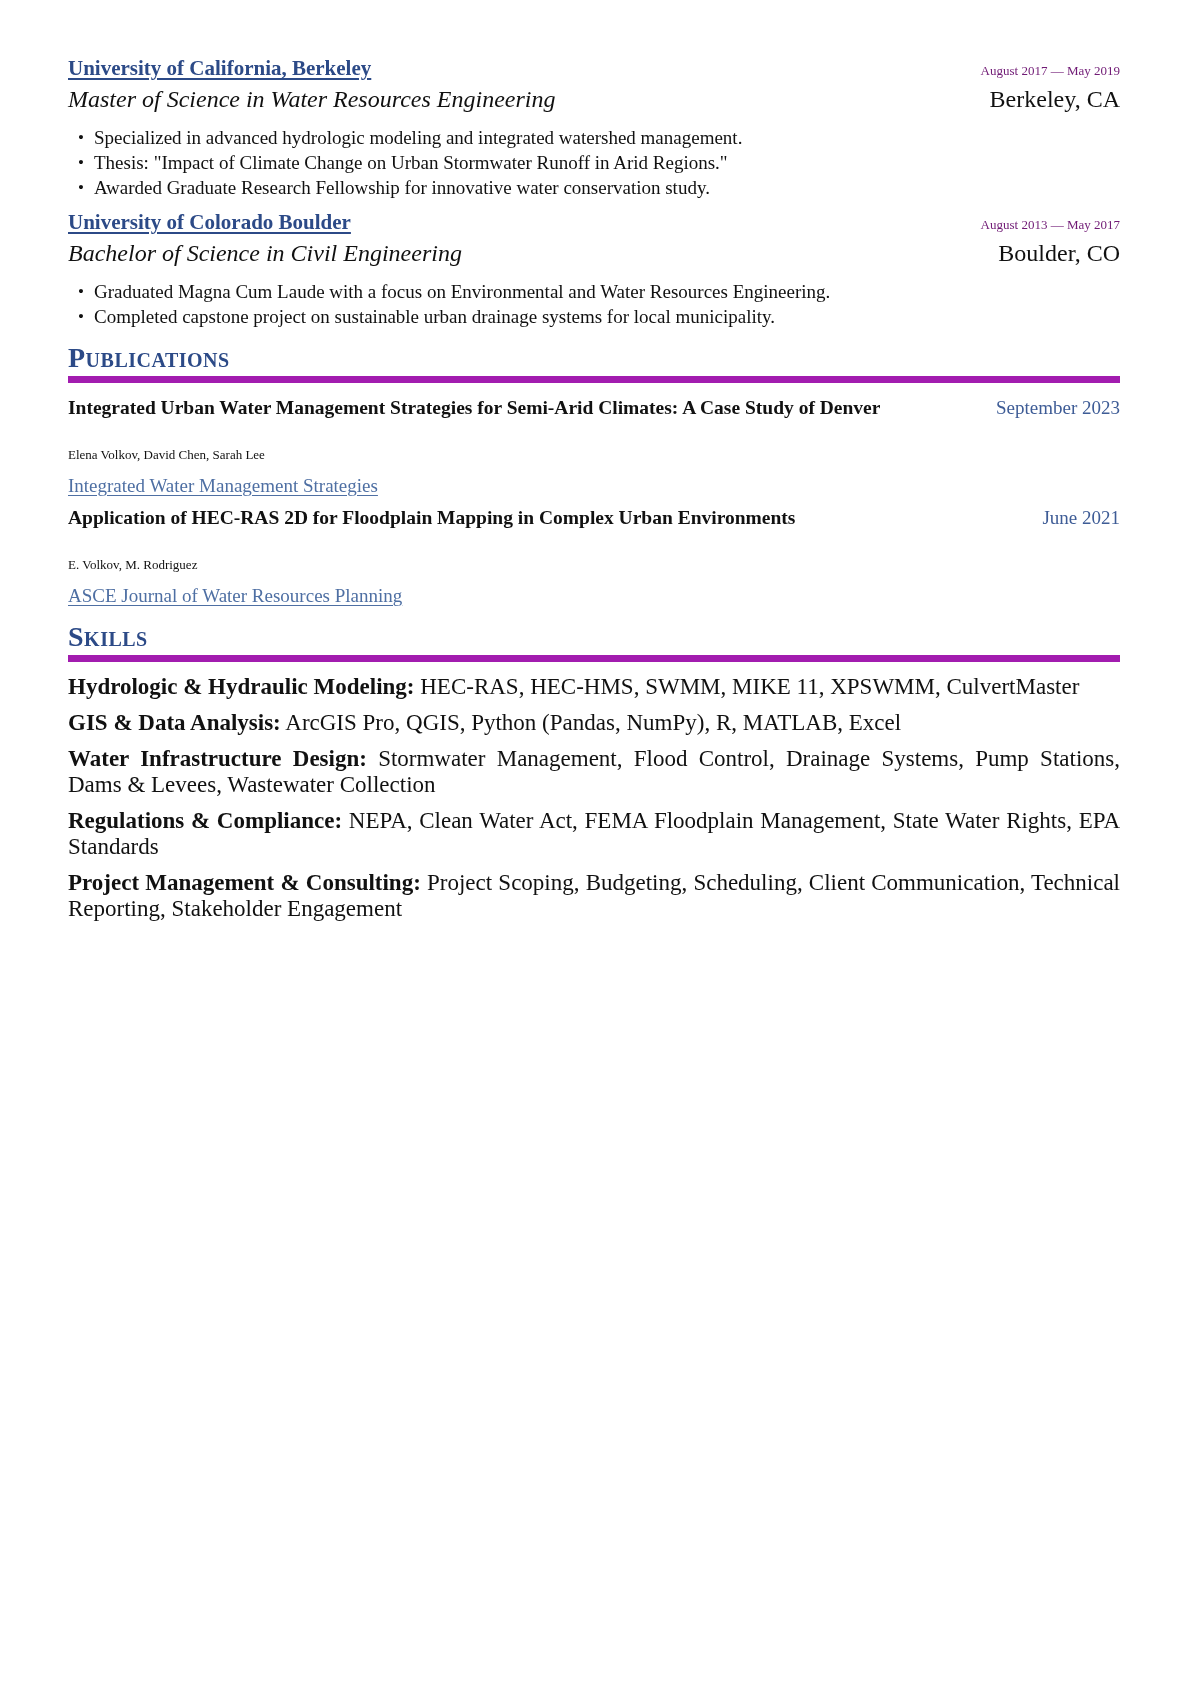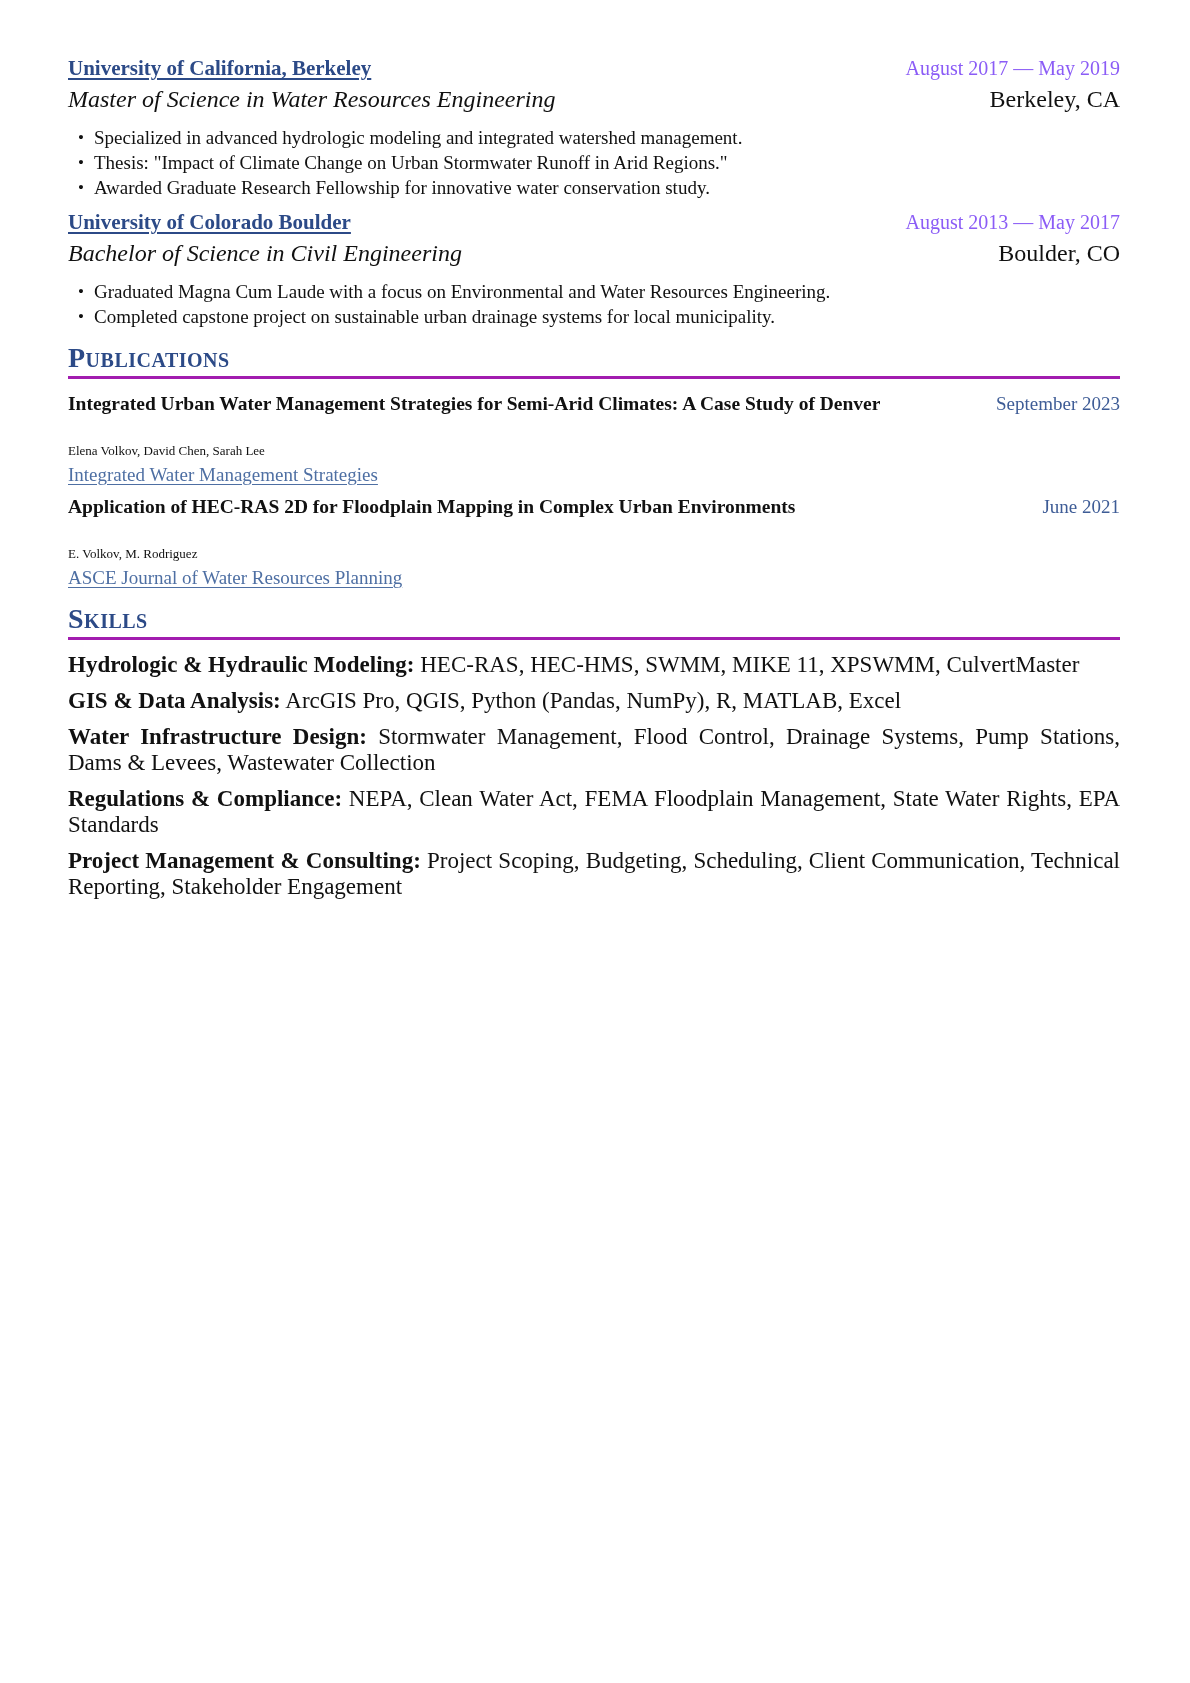--- a/index.html
+++ b/index.html
@@ -26,22 +26,22 @@
   }
   .institution {
     font-size: 21px;
     font-weight: bold;
     color: #2c4a87;
     text-decoration: underline;
     text-underline-offset: 3px;
     cursor: pointer;
   }
   .date-range {
-    font-size: 20px;
-    color: #8b5cf6;
+    font-size: 13px;
+    color: #701a75;
     white-space: nowrap;
   }
   .edu-sub {
     display: flex;
     justify-content: space-between;
     align-items: baseline;
     font-size: 24px;
     margin-top: 5px;
   }
   .degree { font-style: italic; }
@@ -65,21 +65,21 @@
   }
 
   
   .section-heading {
     font-variant: small-caps;
     font-weight: bold;
     font-size: 28px;
     line-height: 30px;
     color: #2c4a87;
     letter-spacing: 0.5px;
-    border-bottom: 3px solid #a21caf;
+    border-bottom: 7px solid #a21caf;
     padding-bottom: 3px;
     margin-top: 14px;
     margin-bottom: 12px;
   }
 
   
   .pub-item { margin-bottom: 7px; }
   .pub-header {
     display: flex;
     align-items: flex-start;
@@ -100,20 +100,21 @@
   }
   .pub-authors {
     font-size: 13px;
     line-height: 24px;
     margin-top: 22px;
   }
   .pub-link {
     display: inline-block;
     font-size: 19px;
     line-height: 24px;
+    margin-top: 7px;
     color: #4e6fa3;
     text-decoration: underline;
     text-underline-offset: 3px;
     cursor: pointer;
   }
 
   
   .skill-line {
     font-size: 23px;
     line-height: 26px;

